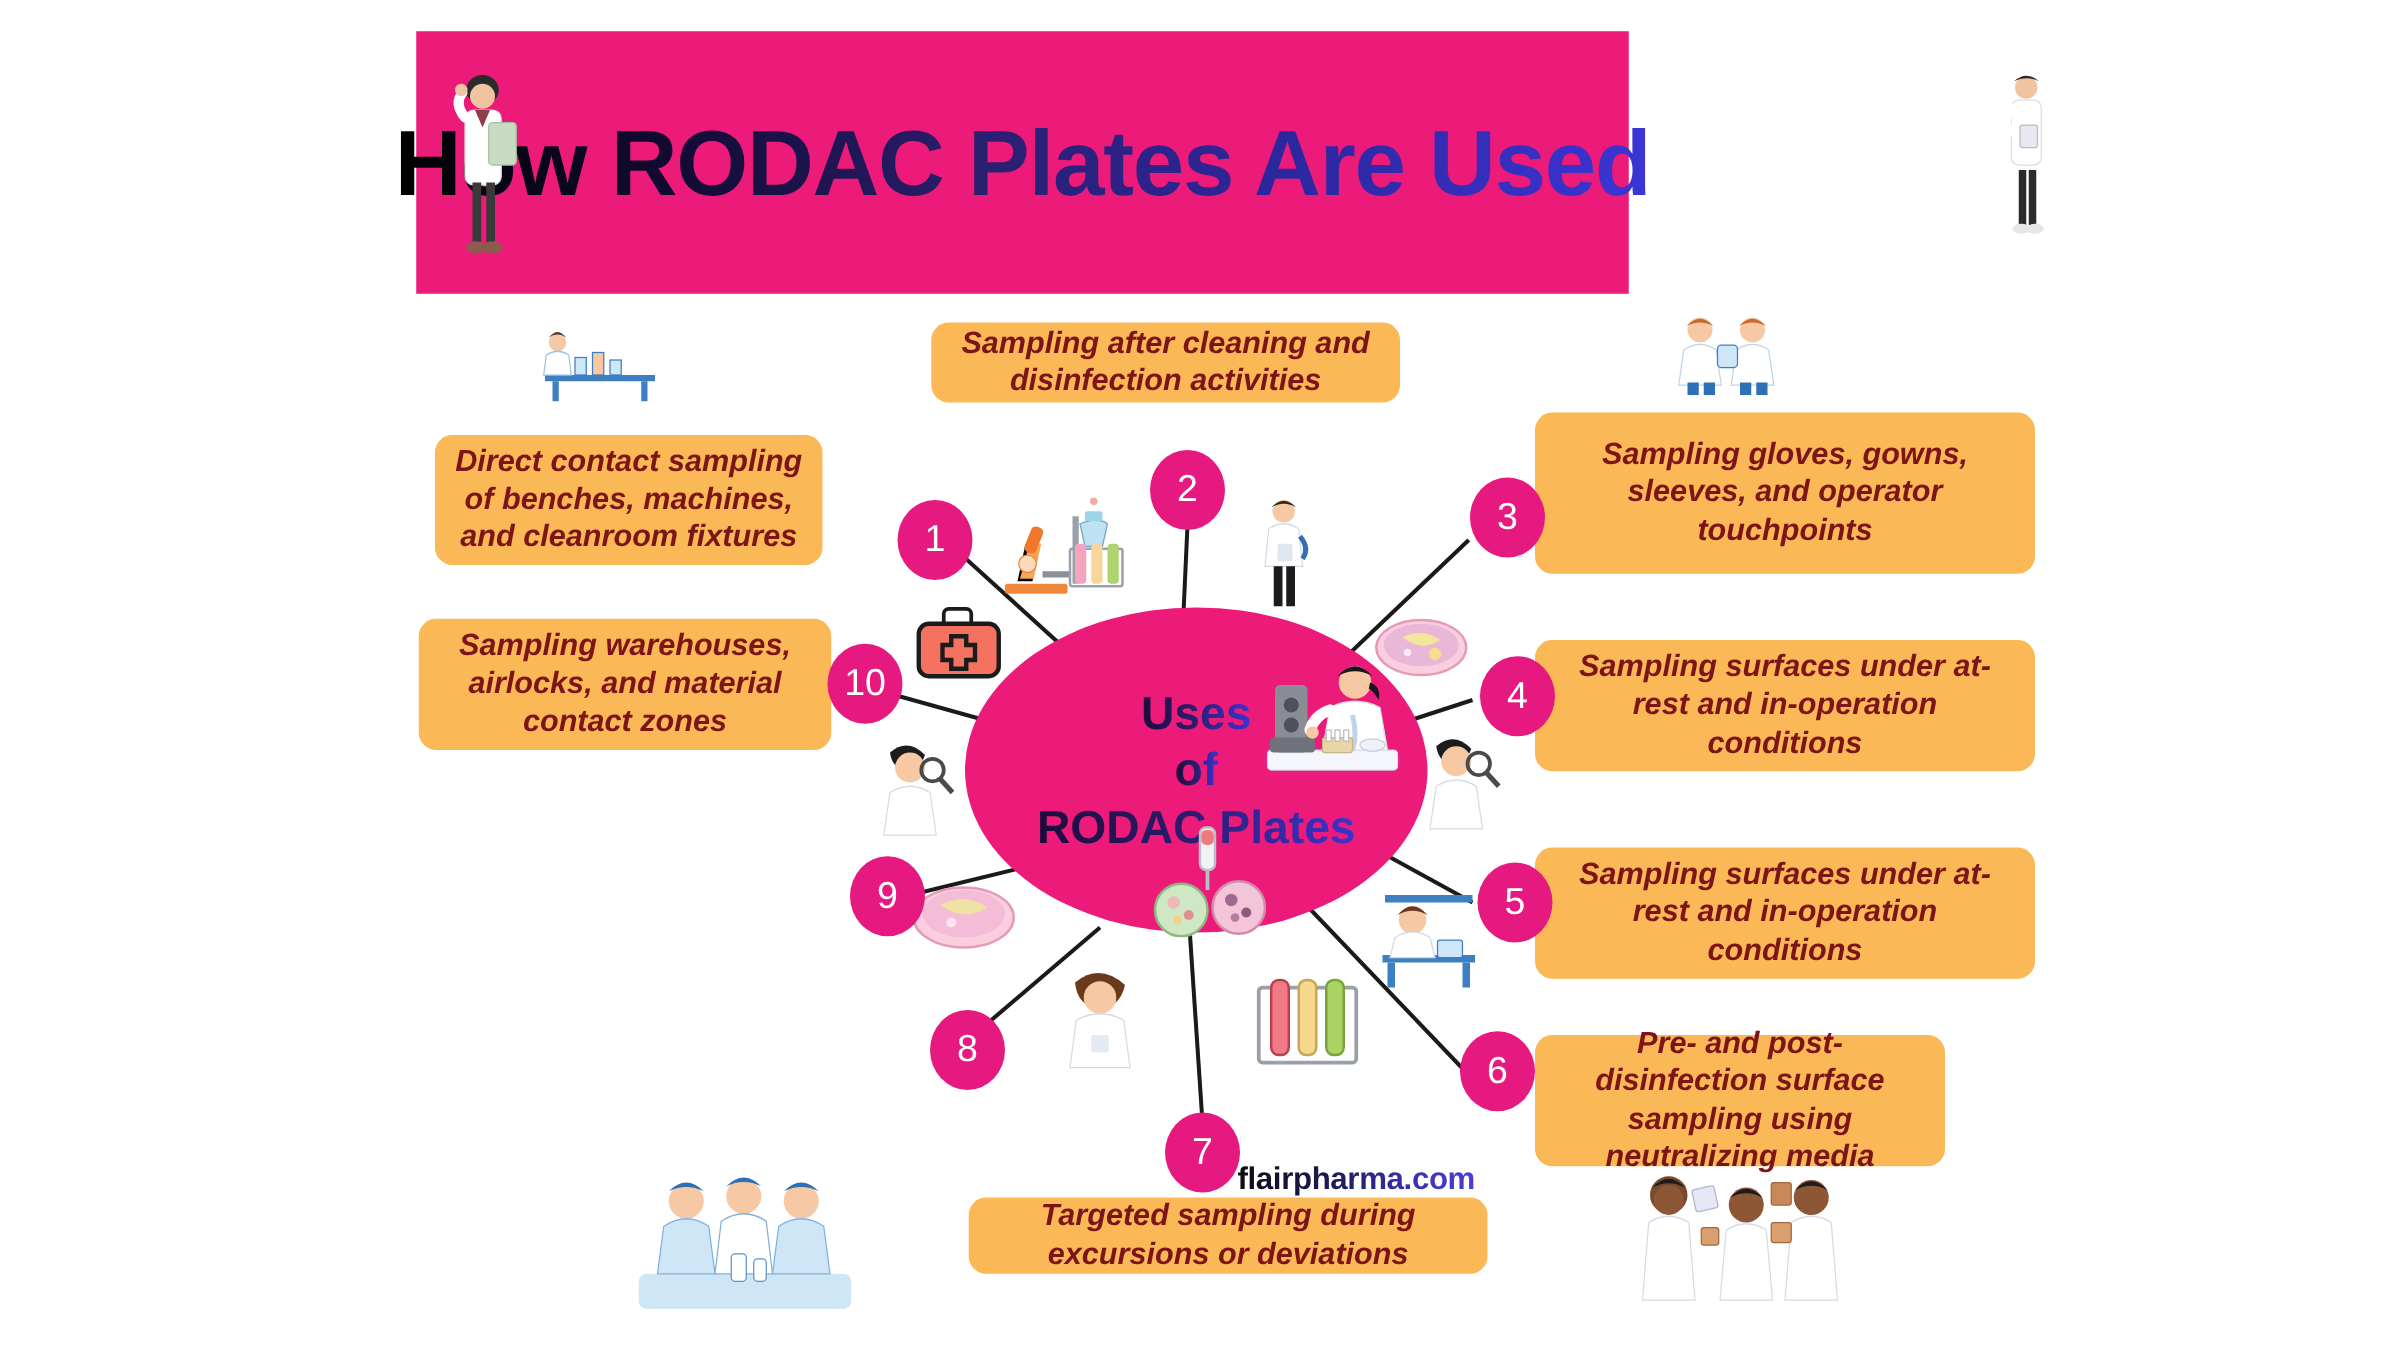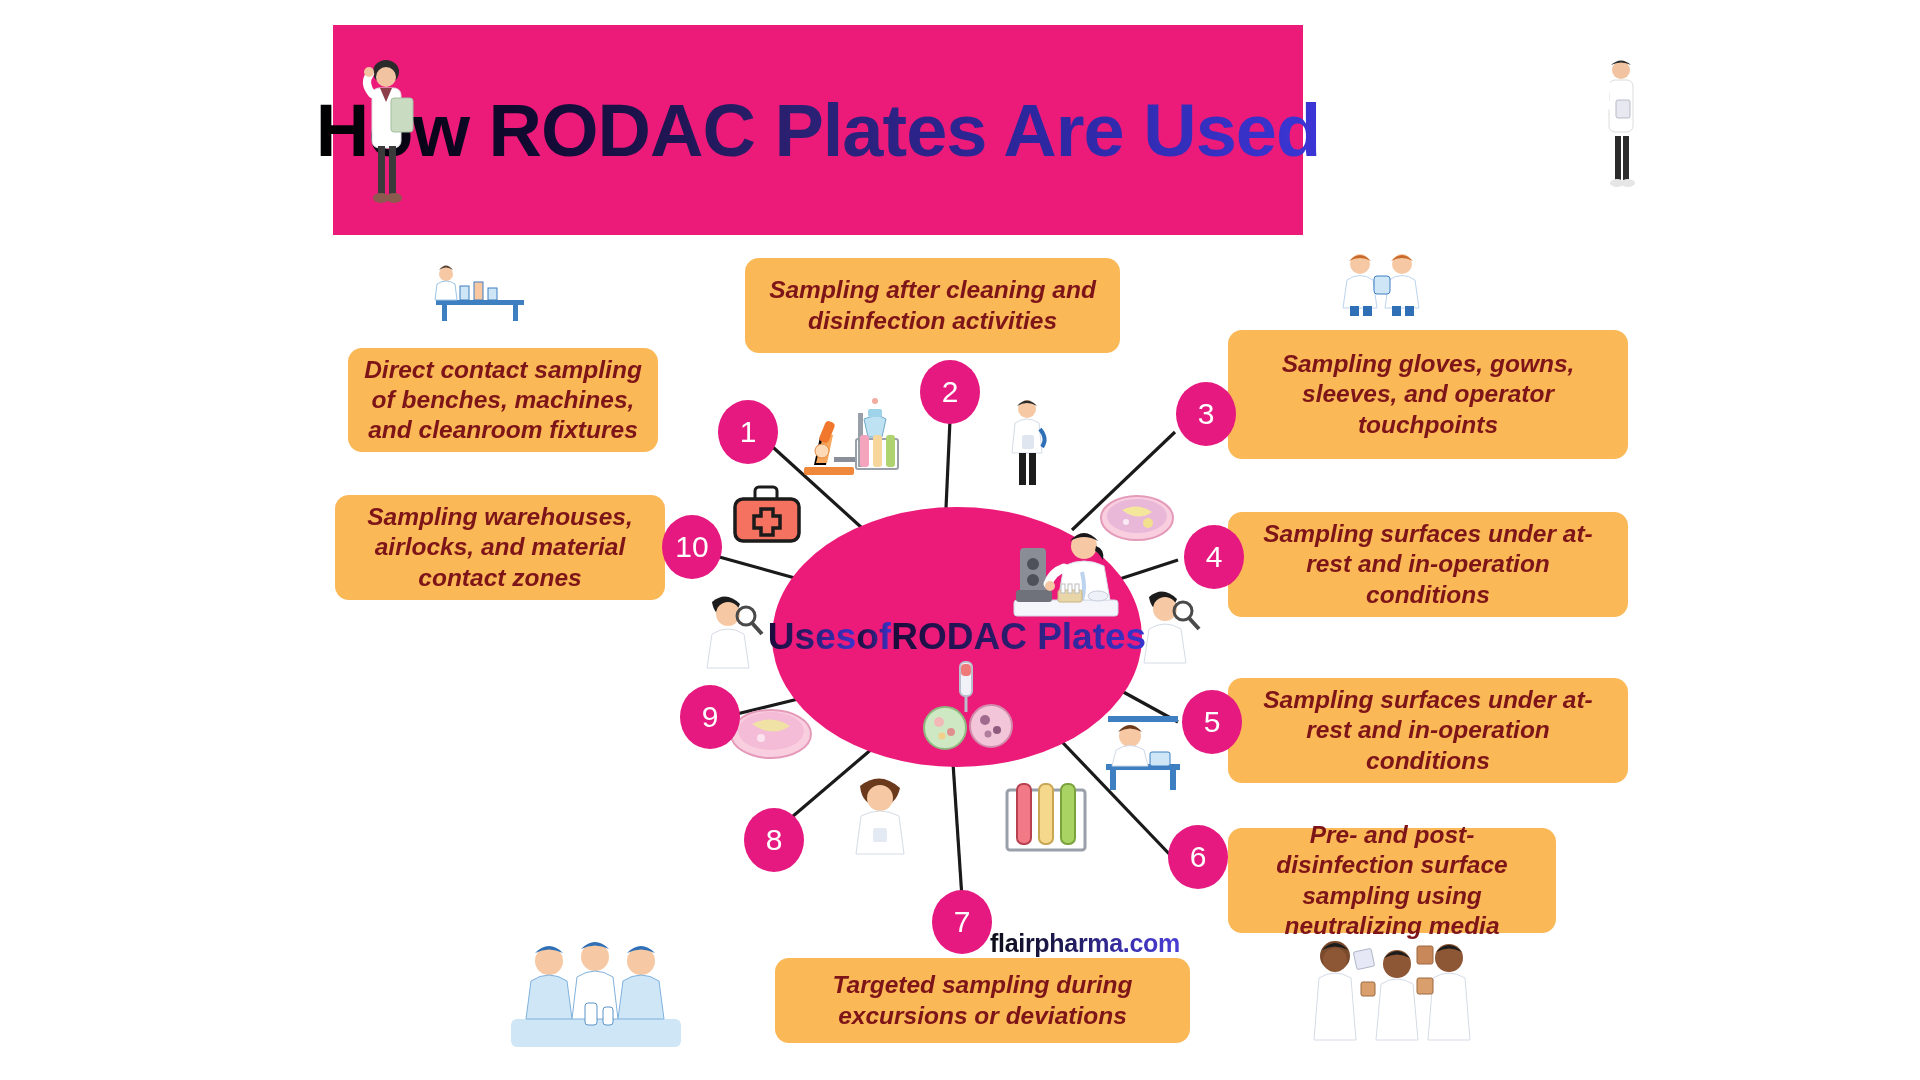--- a/index.html
+++ b/index.html
@@ -27,23 +27,23 @@
   }
   .doc-left{
     position:absolute;left:352px;top:50px;width:70px;height:160px;
   }
   .doc-right{
     position:absolute;left:1596px;top:52px;width:50px;height:145px;
   }
 
   
   .center-ellipse{
-    position:absolute;left:772px;top:507px;width:370px;height:260px;
+    position:absolute;left:772px;top:486px;width:370px;height:260px;
     background:#ec1a79;border-radius:50%;
-    display:flex;align-items:center;justify-content:center;
+    display:flex;flex-direction:column;align-items:center;justify-content:center;
     z-index:6;
   }
   .center-line{
     font-size:37px;font-weight:bold;line-height:1.22;text-align:center;
     background:linear-gradient(90deg,#1b0b3a 0%,#2b1b6b 45%,#3a34cf 100%);
     -webkit-background-clip:text;background-clip:text;
     color:transparent;-webkit-text-fill-color:transparent;
     white-space:nowrap;
   }
   .center-line.l3{font-size:37px;}
@@ -333,31 +333,31 @@
   <div class="num" style="left:1184px;top:525px;">4</div>
   <div class="num" style="left:1182px;top:690px;">5</div>
   <div class="num" style="left:1168px;top:825px;">6</div>
   <div class="num" style="left:932px;top:890px;">7</div>
   <div class="num" style="left:744px;top:808px;">8</div>
   <div class="num" style="left:680px;top:685px;">9</div>
   <div class="num" style="left:662px;top:515px;">10</div>
 
   <div class="card" style="left:348px;top:348px;width:310px;height:104px;">Direct contact sampling of benches, machines, and cleanroom fixtures</div>
 
-  <div class="card" style="left:745px;top:258px;width:375px;height:95px;">Sampling after cleaning and disinfection activities</div>
+  <div class="card" style="left:745px;top:258px;width:375px;height:64px;">Sampling after cleaning and disinfection activities</div>
 
   <div class="card" style="left:1228px;top:330px;width:400px;height:129px;">Sampling gloves, gowns, sleeves, and operator touchpoints</div>
 
   <div class="card" style="left:1228px;top:512px;width:400px;height:105px;">Sampling surfaces under at-rest and in-operation conditions</div>
 
   <div class="card" style="left:1228px;top:678px;width:400px;height:105px;">Sampling surfaces under at-rest and in-operation conditions</div>
 
   <div class="card" style="left:1228px;top:828px;width:328px;height:105px;">Pre- and post-disinfection surface sampling using neutralizing media</div>
 
-  <div class="card" style="left:775px;top:958px;width:415px;height:85px;">Targeted sampling during excursions or deviations</div>
+  <div class="card" style="left:775px;top:958px;width:415px;height:61px;">Targeted sampling during excursions or deviations</div>
 
 
 
   <div class="card" style="left:335px;top:495px;width:330px;height:105px;">Sampling warehouses, airlocks, and material contact zones</div>
 
   <div class="watermark">flairpharma.com</div>
 
 </div>
 
 </body></html>

